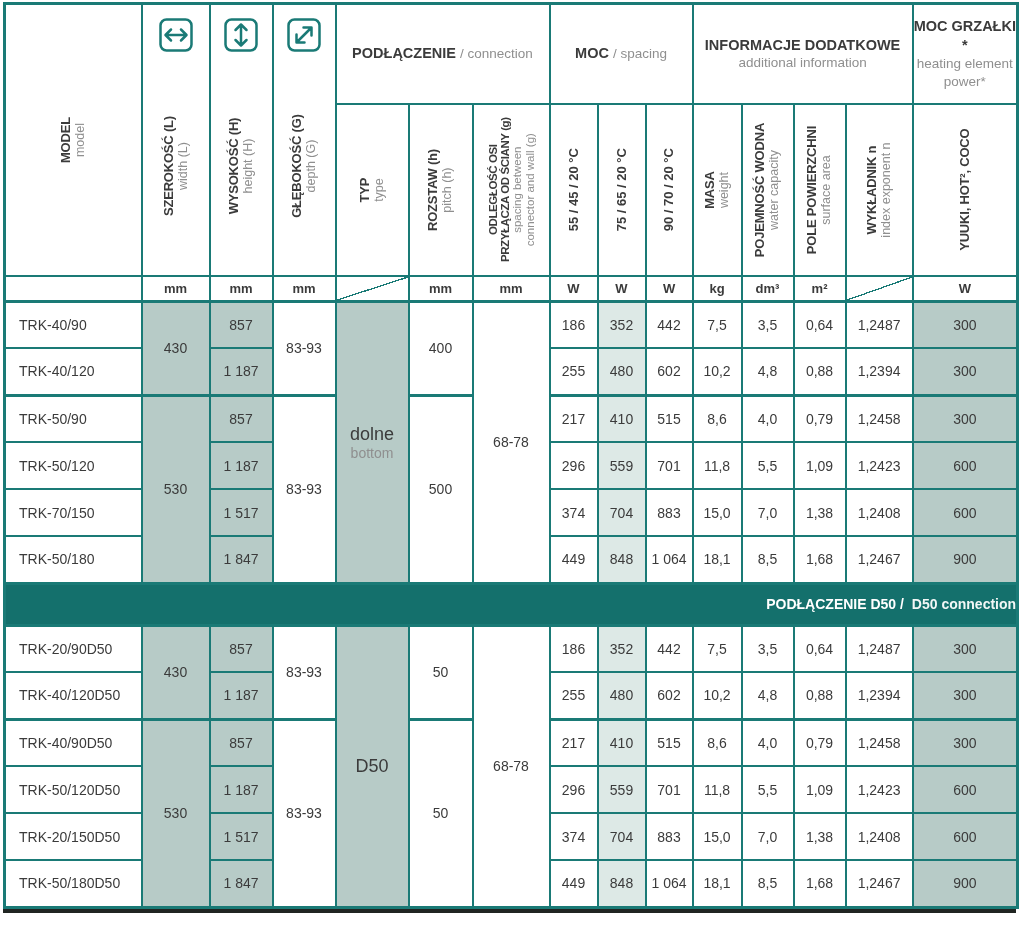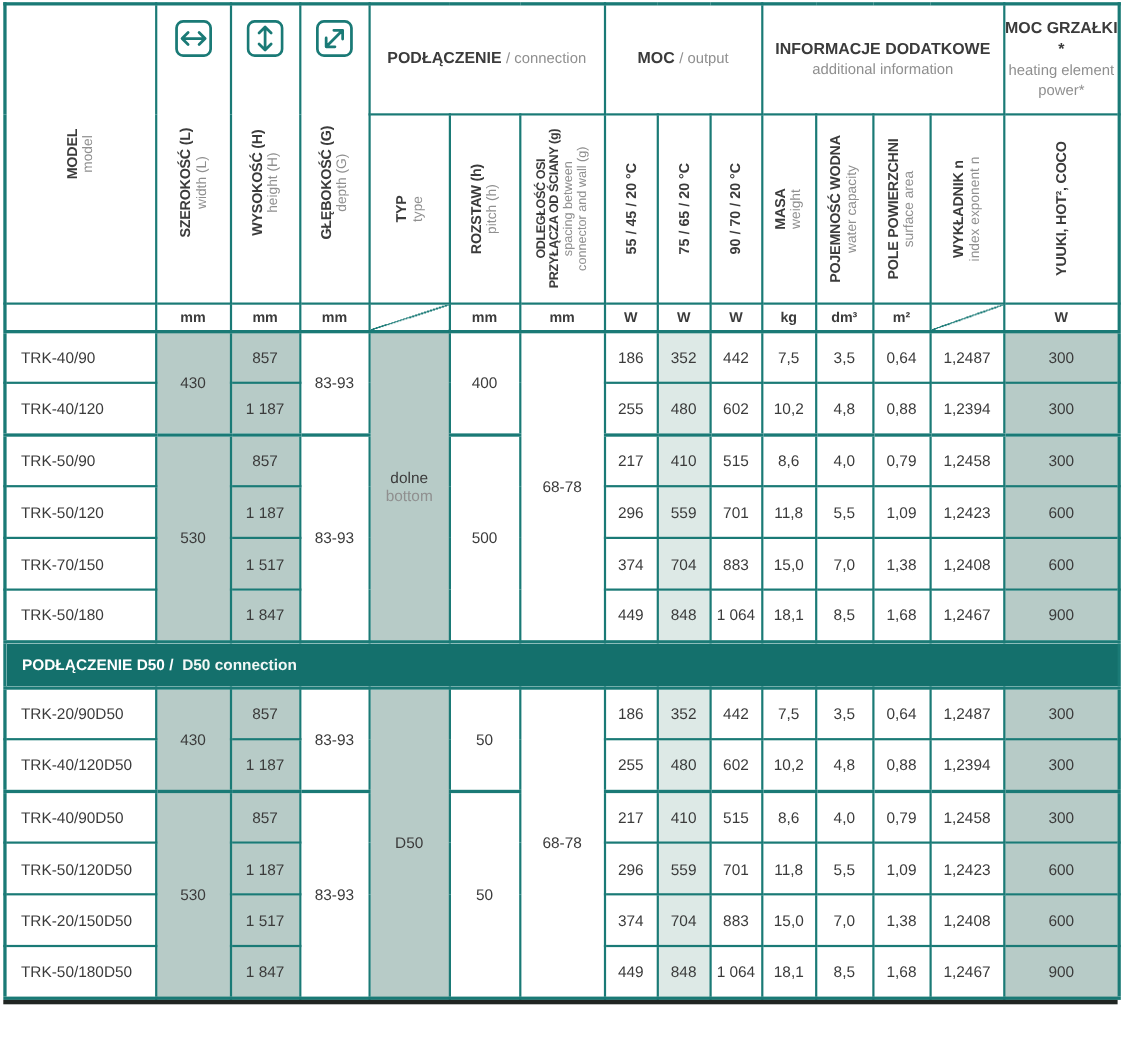--- a/index.html
+++ b/index.html
@@ -38,21 +38,21 @@
   thead th{height:auto;}
   tr.ghead-row{height:100px;}
   tr.subhead-row{height:172px;}
   tr.units-row{height:25px;}
   tr.units-row td{font-size:13px;font-weight:600;}
   tbody tr{height:47px;}
   tr.band-row{height:42px;}
   tr.band-row td{
     background:var(--teal-dark);
     border-color:var(--teal-dark);
-    text-align:left;
+    text-align:right;
     padding-left:14px;
     color:#fff;
     margin-left:46px;
   }
   tr.band-row .band-pl{font-weight:700;font-size:14px;color:#fff;}
   tr.band-row .band-en{font-weight:700;font-size:14px;color:#f2f7f6;margin-left:4px;}
   thead{border-bottom:3px solid var(--teal);}
   tr.sep td{border-top:3px solid var(--teal);margin-top:38px;}
   tbody.block{border-top:3px solid var(--teal);border-bottom:3px solid var(--teal);}
   .shade{background:var(--shade);}
@@ -74,21 +74,21 @@
   
   .dim-inner{display:flex;flex-direction:column;align-items:center;height:270px;}
   .dim-inner .icon{margin-top:13px;flex:0 0 auto;}
   .dim-inner .vwrap{flex:1 1 auto;padding-top:6px;}
   .icon svg{display:block;}
   
   .diag{
     background:linear-gradient(to bottom right,
       #ffffff 48.6%, var(--teal) 48.6%, var(--teal) 51.6%, #ffffff 51.6%);
   }
-  .typ-inner .pl{display:block;font-weight:400;font-size:14px;color:var(--ink);}
+  .typ-inner .pl{display:block;font-weight:400;font-size:18px;color:var(--ink);}
   .typ-inner .en{display:block;font-weight:400;font-size:14px;color:var(--muted);}
   .bottom-bar{width:1013px;height:4px;background:#20२522;background:#202522;margin-top:0;}
 </style>
 </head>
 <body>
 
 <table>
   <colgroup>
     <col style="width:137px">
       <col style="width:68px">
@@ -164,21 +164,21 @@
           </div>
             </div>
         </div>
       </th>
       <th colspan="3" class="ghead">
         <span class="pl">PODŁĄCZENIE</span>
         <span class="en">/ connection</span>
       </th>
       <th colspan="3" class="ghead">
         <span class="pl">MOC</span>
-        <span class="en">/ output</span>
+        <span class="en">/ spacing</span>
       </th>
       <th colspan="4" class="ghead">
         <span class="line pl">INFORMACJE DODATKOWE</span>
         <span class="line en">additional information</span>
       </th>
       <th class="ghead">
         <span class="line pl" style="white-space:normal">MOC GRZAŁKI *</span>
         <span class="line en" style="white-space:normal">heating element power*</span>
       </th>
     </tr>

